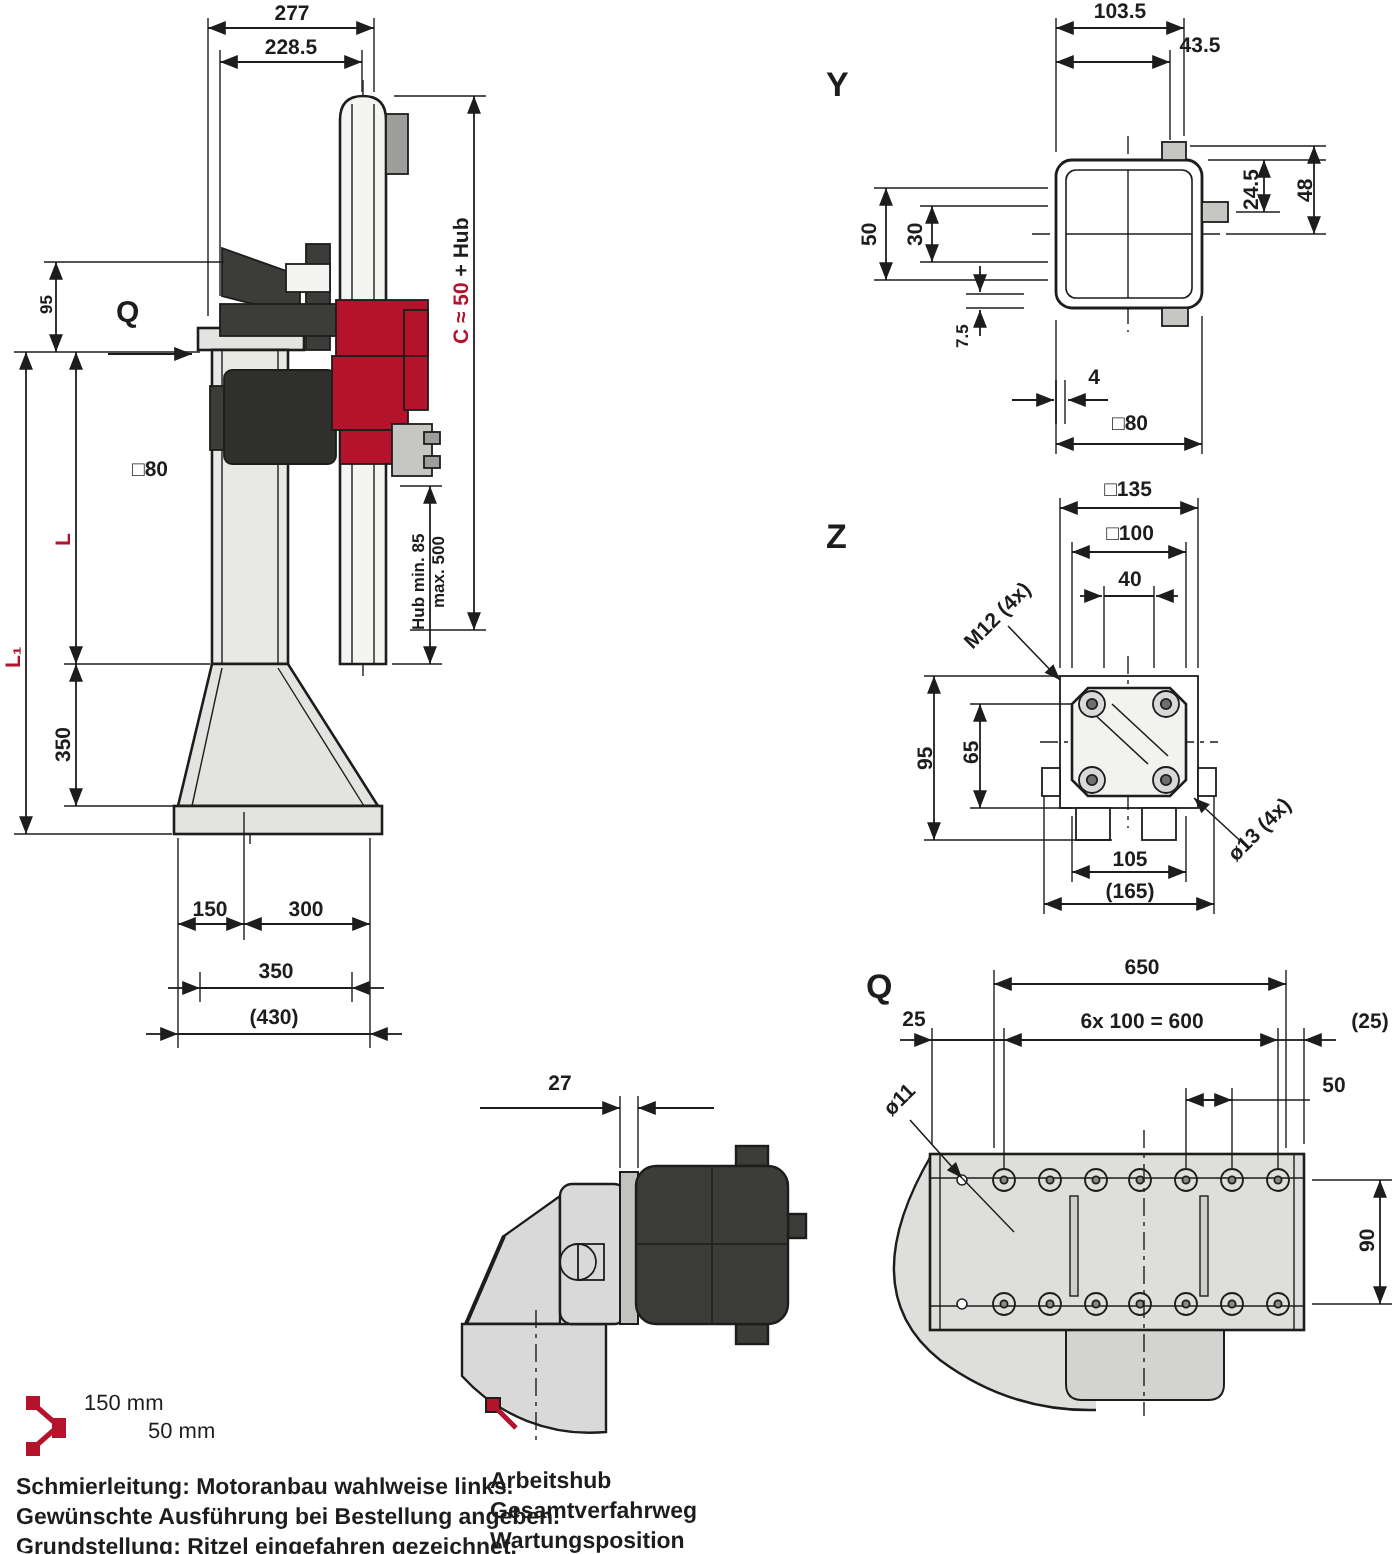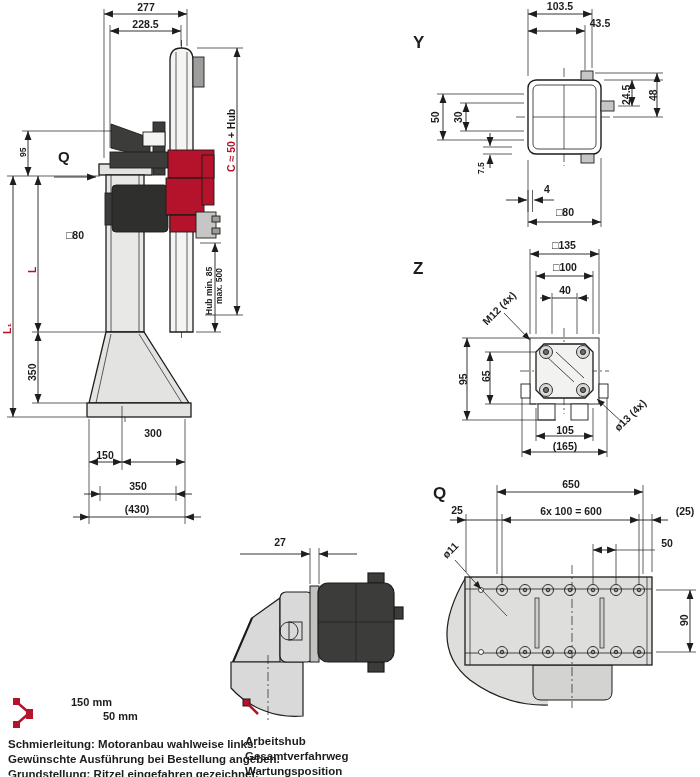--- a/index.html
+++ b/index.html
@@ -7,21 +7,21 @@
          font-family:"Liberation Sans","DejaVu Sans",sans-serif;color:#1d1d1b;border-radius:16px;}
   #stage svg{position:absolute;left:0;top:0;}
   .lbl{position:absolute;font-size:10.5px;font-weight:bold;color:#1d1d1b;text-align:center;white-space:nowrap;}
   .vt{position:absolute;writing-mode:vertical-rl;transform:rotate(180deg);font-size:10.5px;
       font-weight:bold;color:#1d1d1b;text-align:center;white-space:nowrap;}
   .sm{font-size:8.5px;}
   .dg{transform:rotate(-45deg);transform-origin:center center;}
   .red{color:#b5122b;}
   .viewlabel{position:absolute;font-size:17px;font-weight:bold;color:#1d1d1b;}
   .note{position:absolute;font-size:11.5px;font-weight:bold;line-height:15px;color:#1d1d1b;white-space:nowrap;}
-  .legendtxt{position:absolute;font-size:11px;font-weight:bold;color:#1d1d1b;white-space:nowrap;margin-left:29px;}
+  .legendtxt{position:absolute;font-size:11px;font-weight:normal;color:#1d1d1b;white-space:nowrap;}
 </style>
 </head>
 <body>
 
 <div id="stage">
 
 <svg width="700" height="777" viewBox="0 0 700 777">
   <defs>
     <marker id="arw" viewBox="0 0 10 8" markerWidth="11" markerHeight="9" refX="9.5" refY="4" orient="auto-start-reverse">
       <path d="M0.5,0.5 L9.5,4 L0.5,7.5 Z" fill="#1d1d1b"></path>
@@ -340,21 +340,21 @@
   <span class="vt" style="left:225px;top:78px;height:124px;"><span class="red">C ≈ 50</span><span> + Hub</span></span>
   <span class="vt sm" style="left:204px;top:250px;height:82px;">Hub min. 85</span>
   <span class="vt sm" style="left:214px;top:250px;height:72px;">max. 500</span>
   <span class="vt red" style="left:1px;top:312px;height:34px;">L₁</span>
   <span class="vt red" style="left:26px;top:255px;height:30px;">L</span>
   <span class="vt" style="left:26px;top:356px;height:32px;">350</span>
   <span class="vt sm" style="left:18px;top:138px;height:28px;">95</span>
   <span class="lbl" style="left:60px;top:229px;width:30px;">□80</span>
   <span class="viewlabel" style="left:58px;top:148px;font-size:15px;">Q</span>
   <span class="lbl" style="left:90px;top:449px;width:30px;">150</span>
-  <span class="lbl" style="left:138px;top:427px;width:30px;text-align:center;">300</span>
+  <span class="lbl" style="left:138px;top:449px;width:30px;text-align:center;">300</span>
   <span class="lbl" style="left:120px;top:480px;width:36px;">350</span>
   <span class="lbl" style="left:116px;top:503px;width:42px;">(430)</span>
 
   <span class="viewlabel" style="left:413px;top:33px;">Y</span>
   <span class="lbl" style="left:540px;top:0px;width:40px;">103.5</span>
   <span class="lbl" style="left:541px;top:17px;width:30px;margin-left:44px;">43.5</span>
   <span class="vt" style="left:429px;top:105px;height:24px;">50</span>
   <span class="vt" style="left:452px;top:105px;height:24px;">30</span>
   <span class="vt" style="left:620px;top:80px;height:30px;">24.5</span>
   <span class="vt" style="left:647px;top:83px;height:24px;">48</span>

